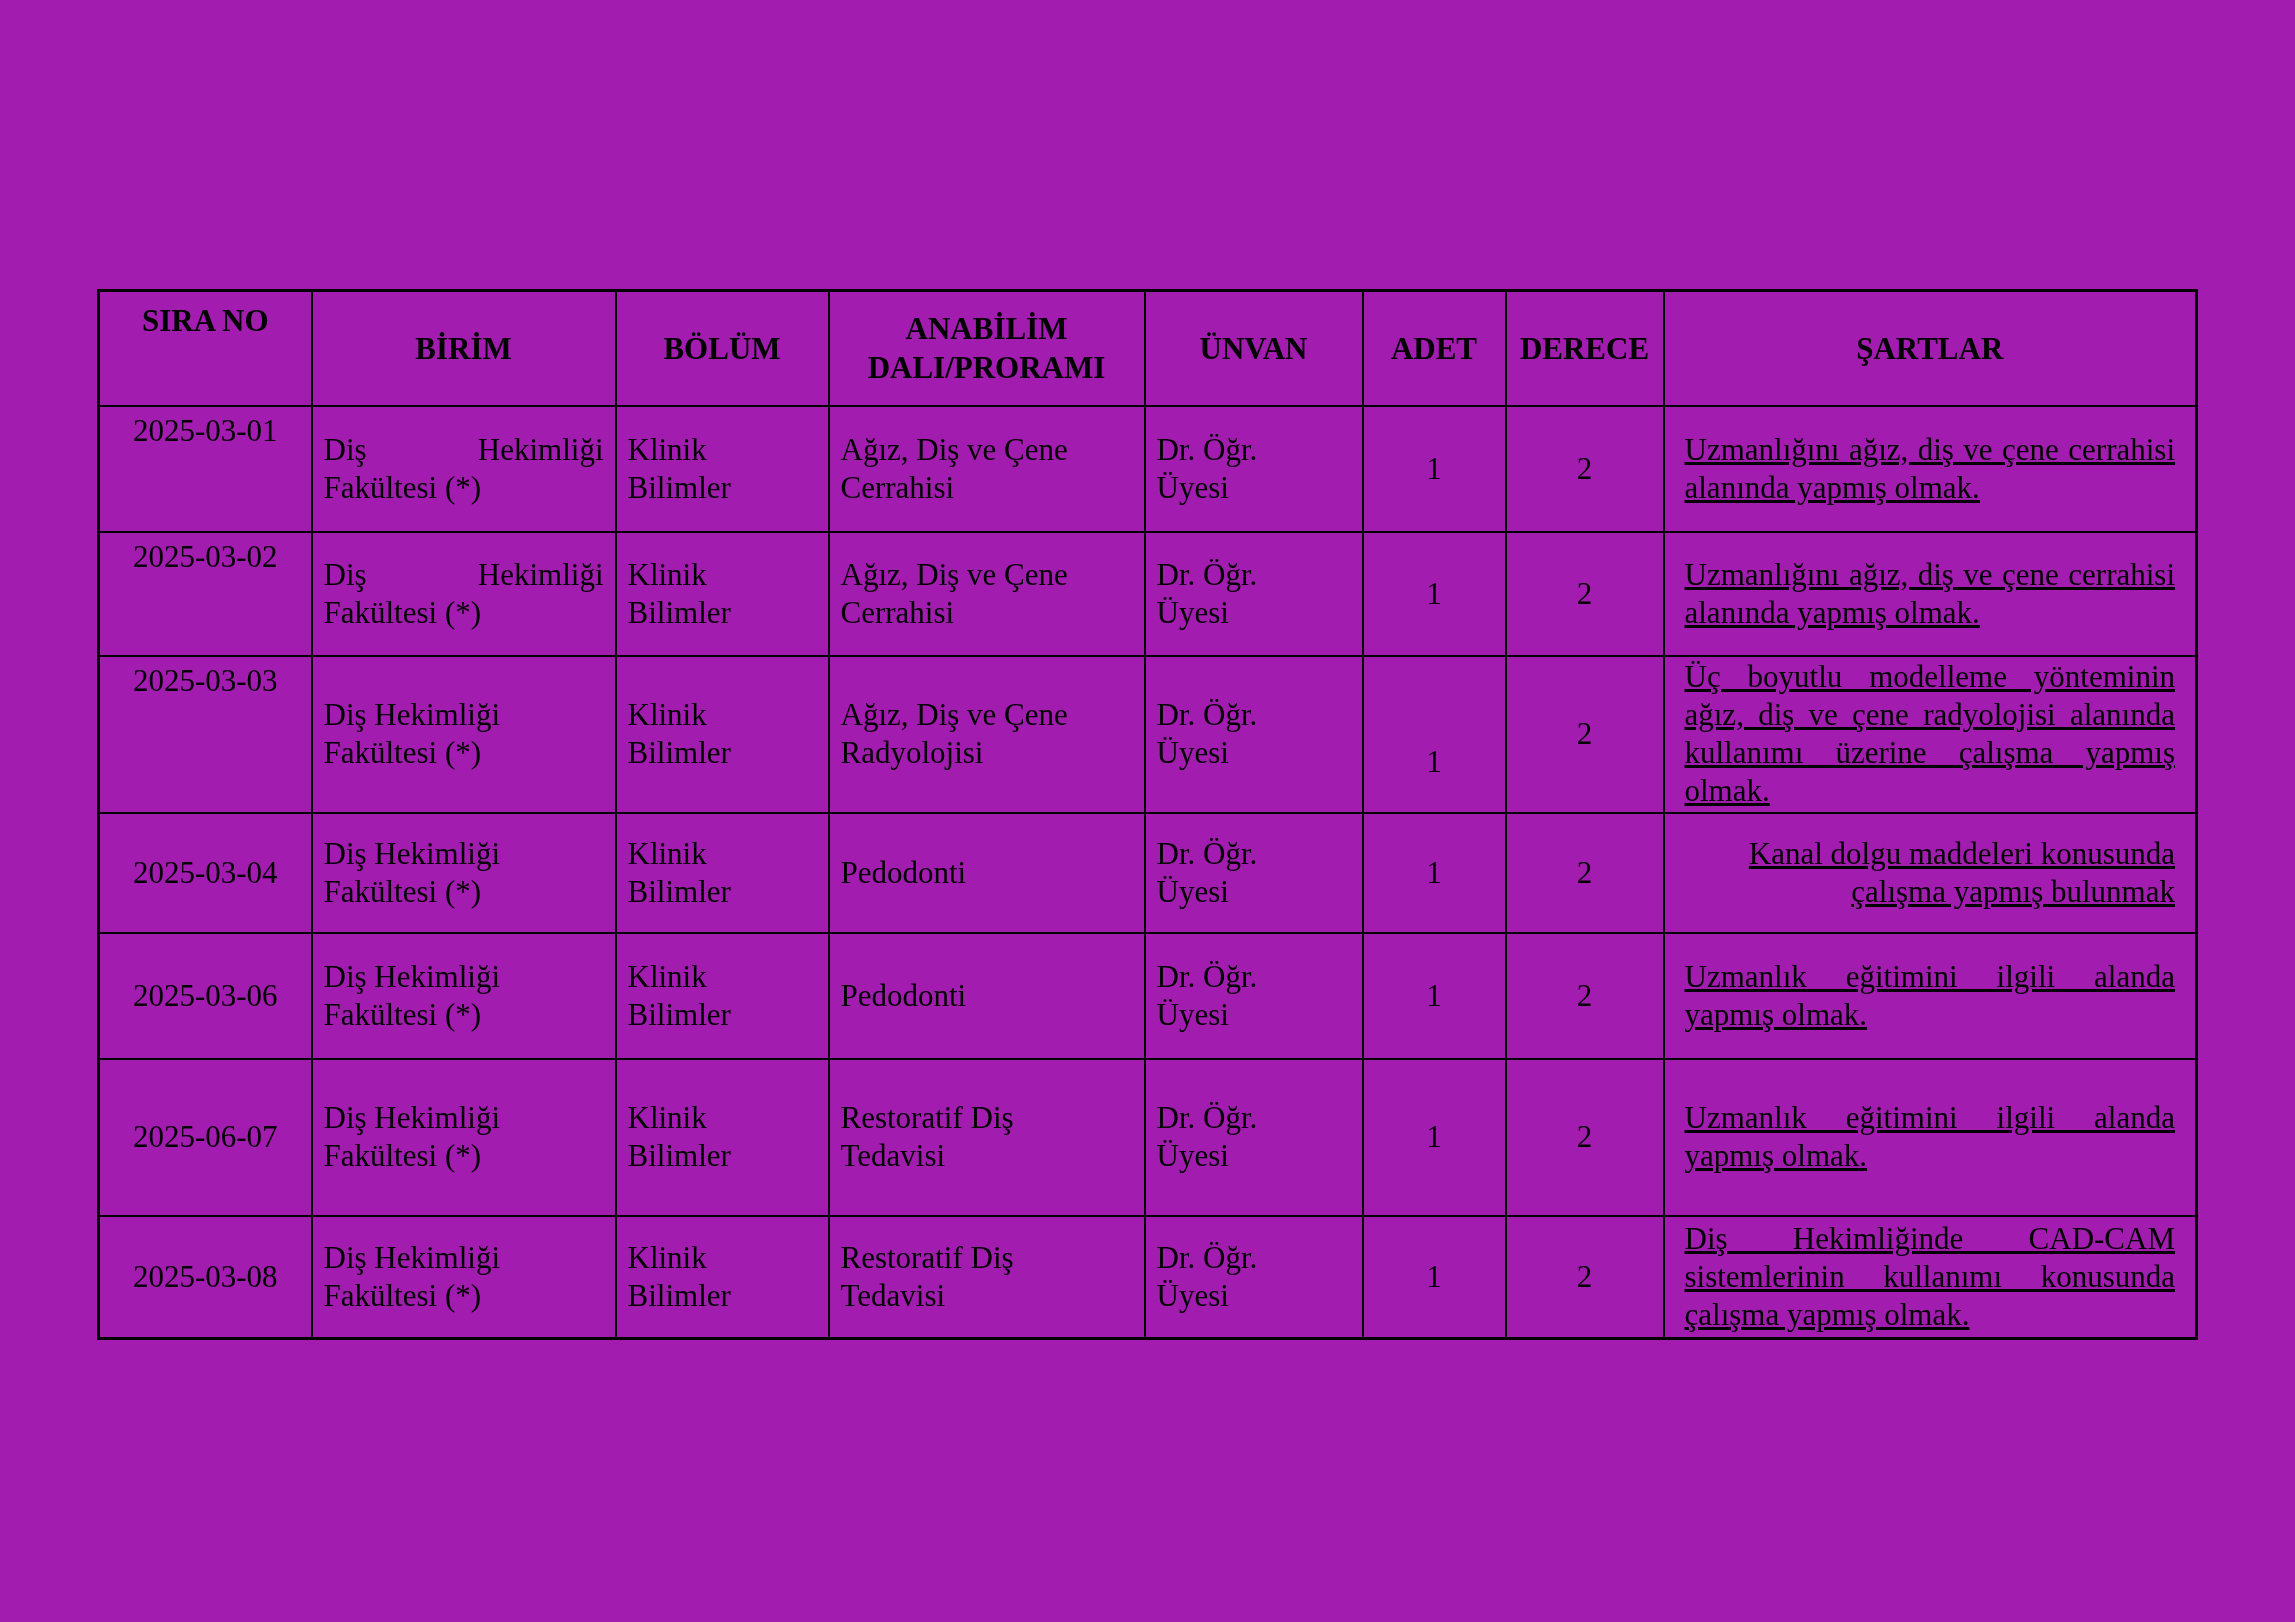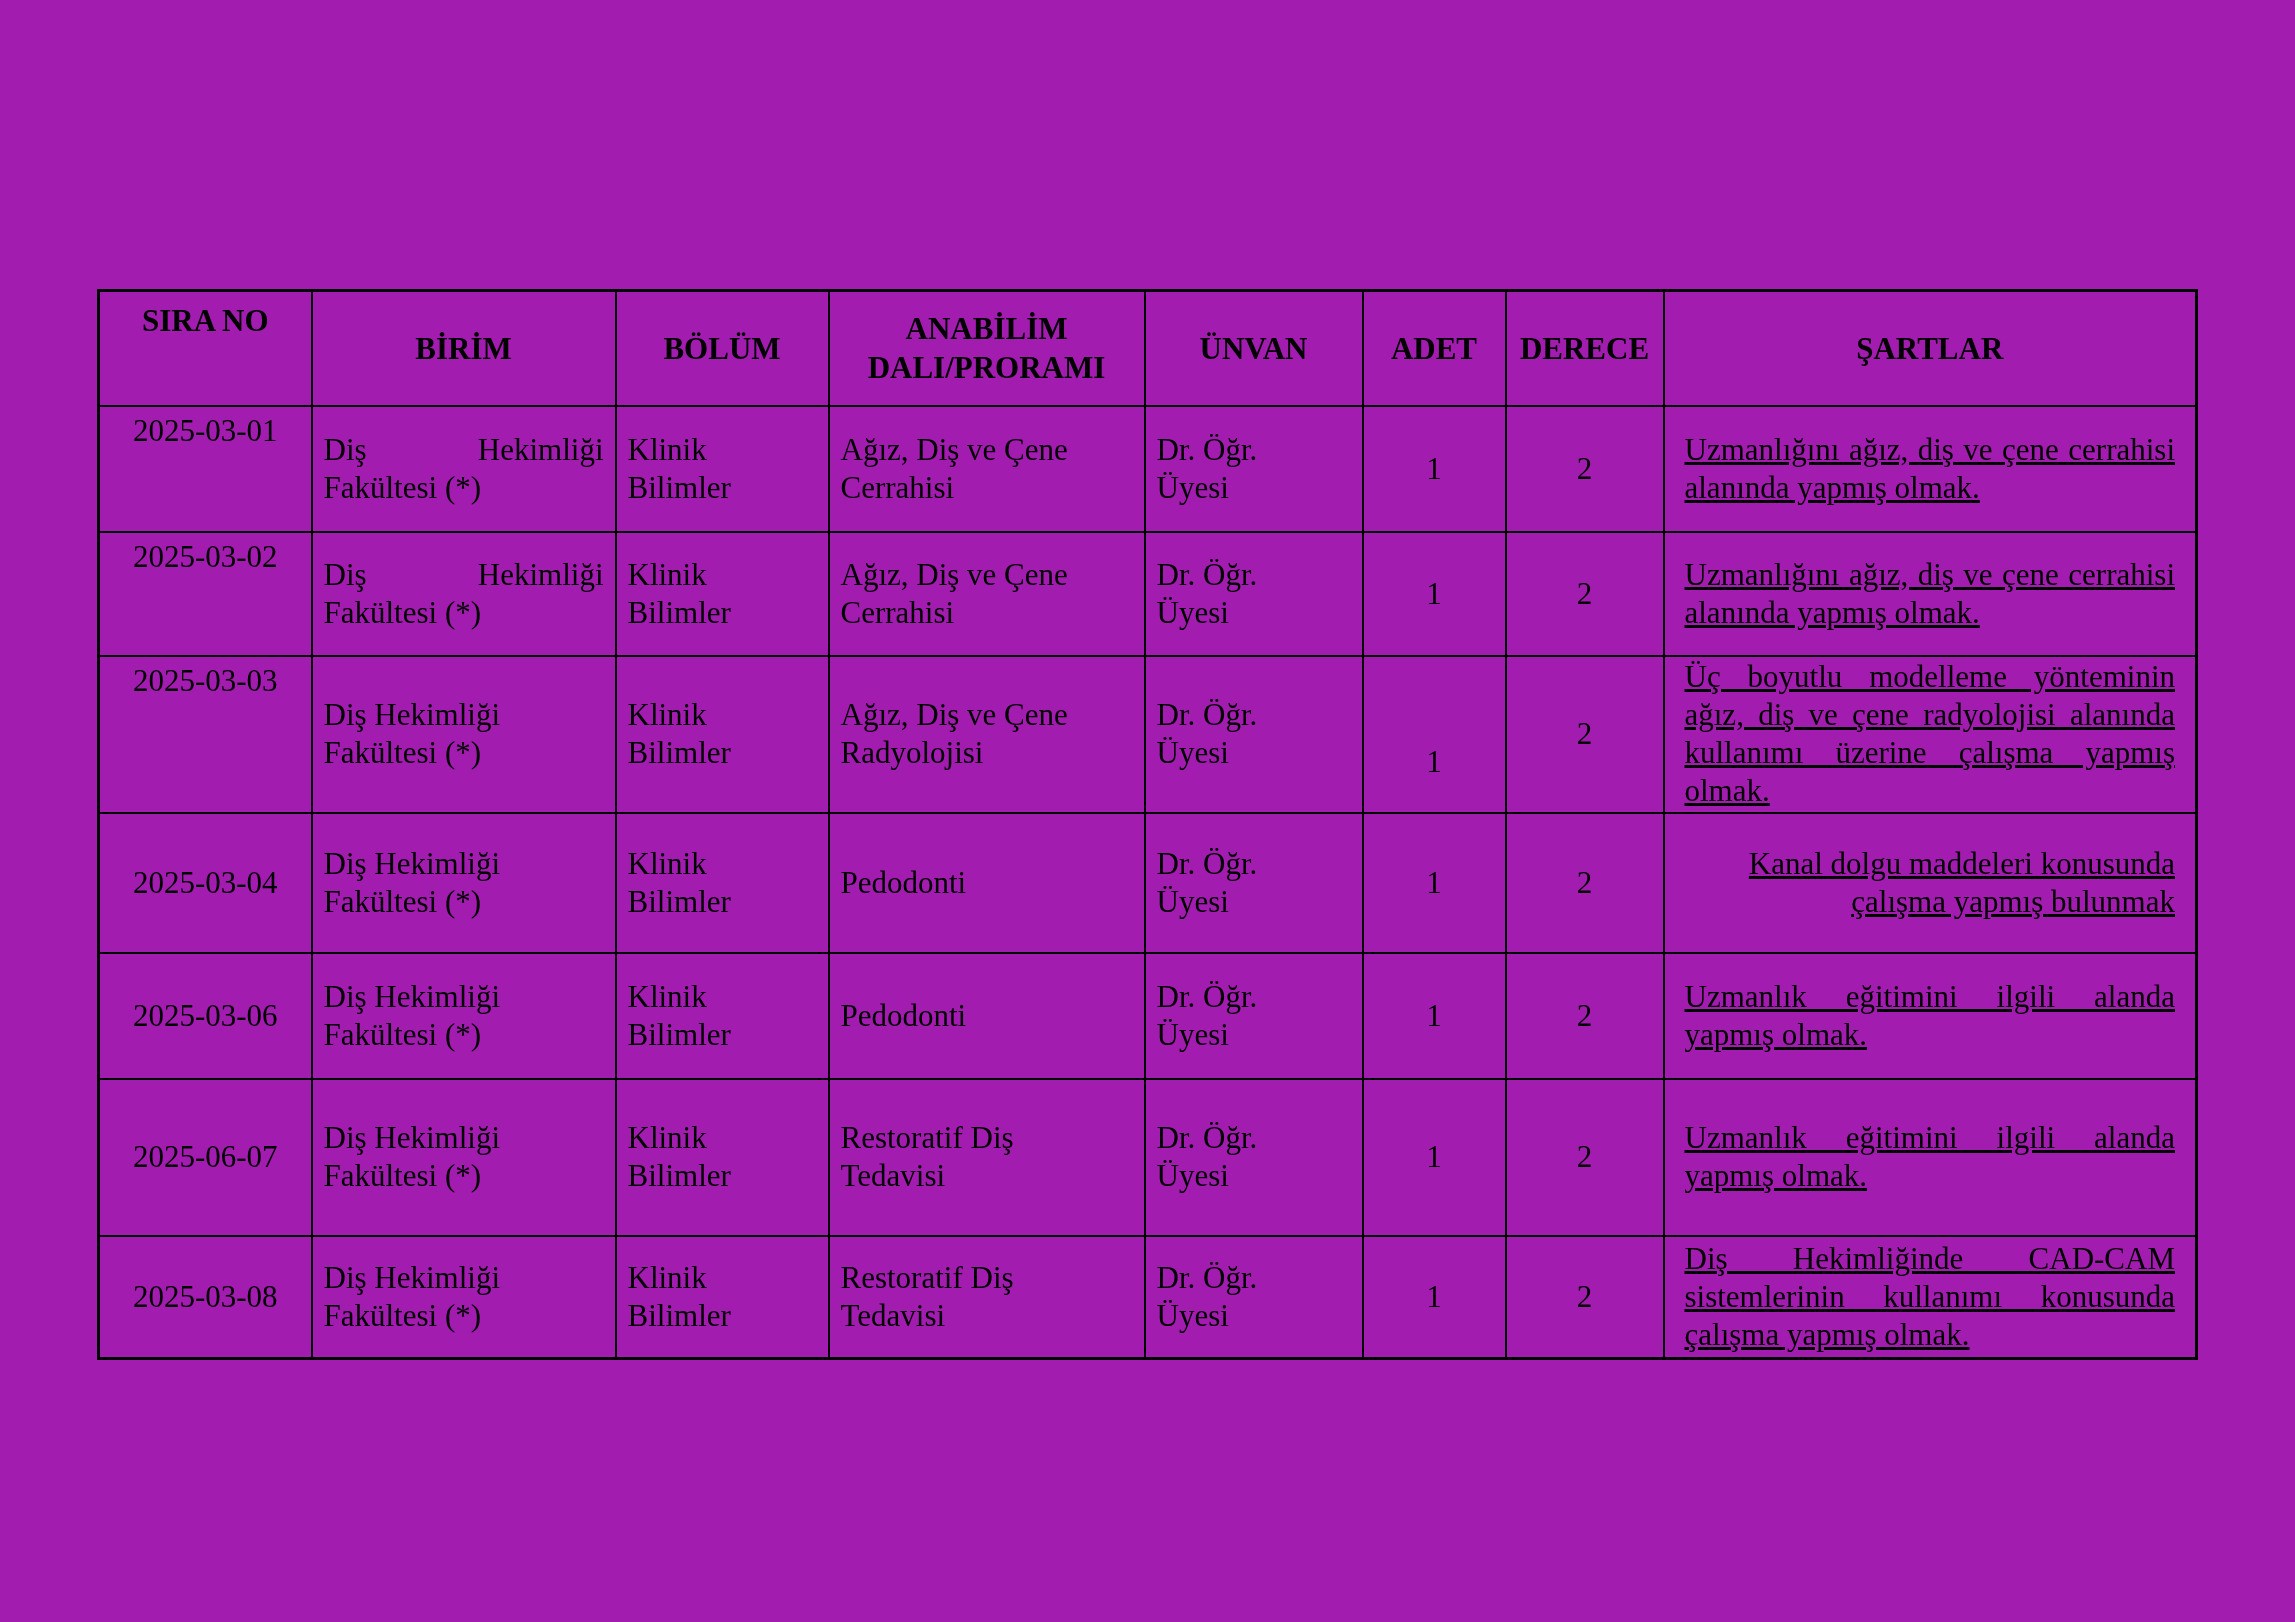--- a/index.html
+++ b/index.html
@@ -45,21 +45,21 @@
   .num  { text-align: center; padding: 0; }
   .sartlar { padding: 0 20px; text-decoration: underline; }
   .sart-left { text-align: right; }
   td.va-top { vertical-align: top; padding-top: 5.2px; }
   th.va-top { vertical-align: top; padding-top: 9.2px; }
   td.low { padding-top: 55px; }
   thead tr { height: 115px; }
   tbody tr:nth-child(1) { height: 126px; }
   tbody tr:nth-child(2) { height: 124px; }
   tbody tr:nth-child(3) { height: 157px; }
-  tbody tr:nth-child(4) { height: 140px; margin-top: 39px; }
+  tbody tr:nth-child(4) { height: 120px; margin-top: 39px; }
   tbody tr:nth-child(5) { height: 126px; }
   tbody tr:nth-child(6) { height: 157px; }
   tbody tr:nth-child(7) { height: 123px; }
   tbody tr:nth-child(8) { height: 142px; }
 </style>
 </head>
 <body>
 
 <div class="page">
   <table class="roster">

